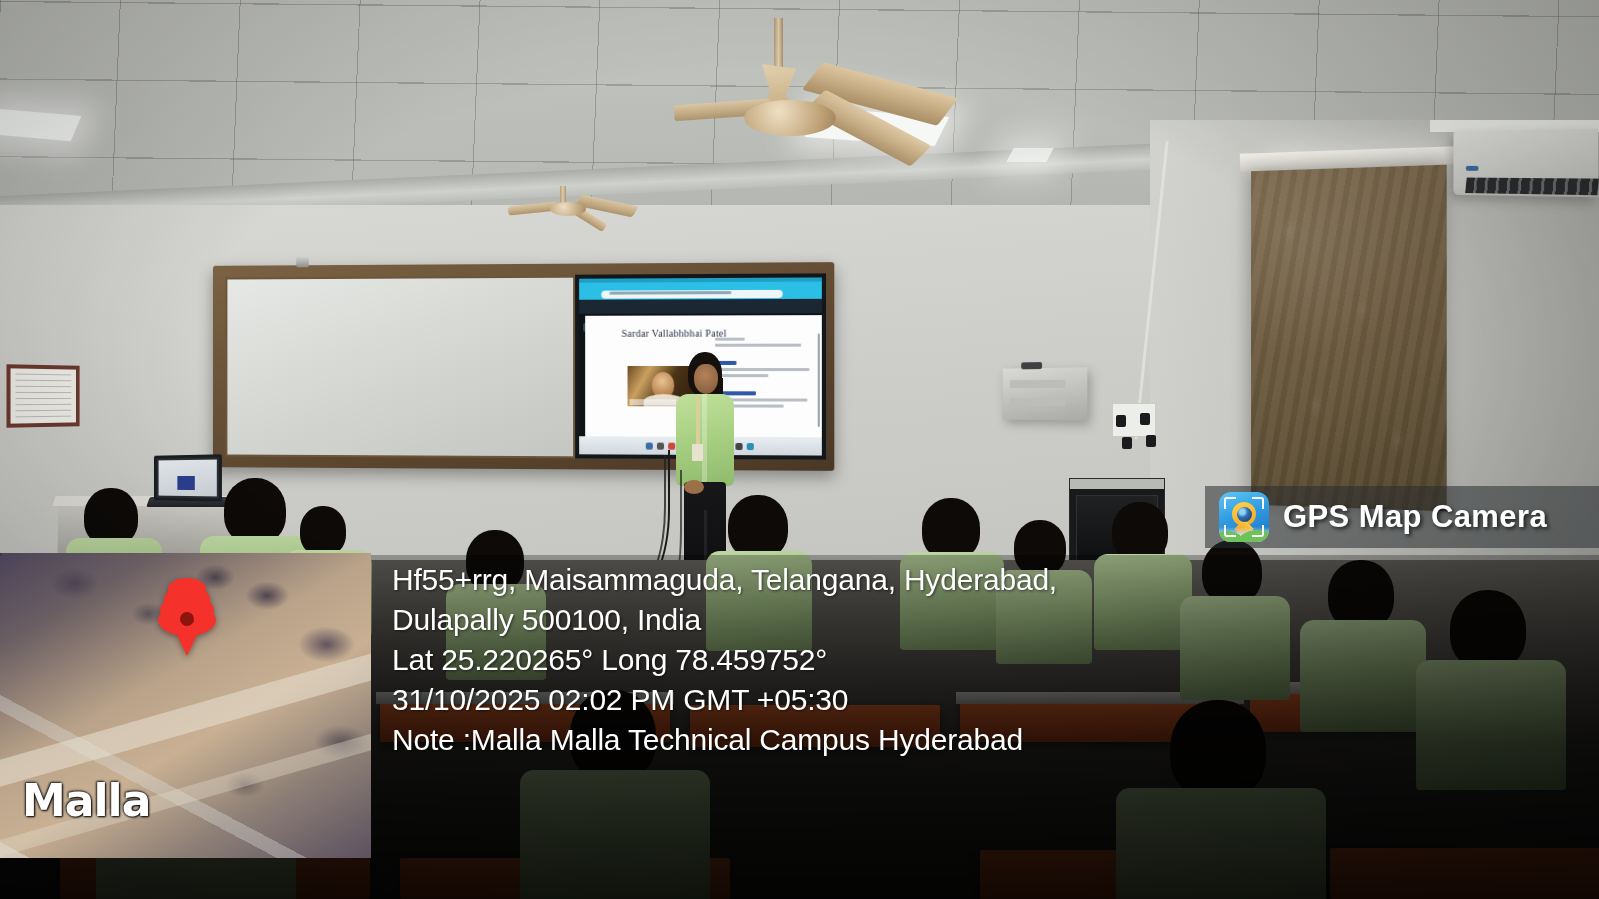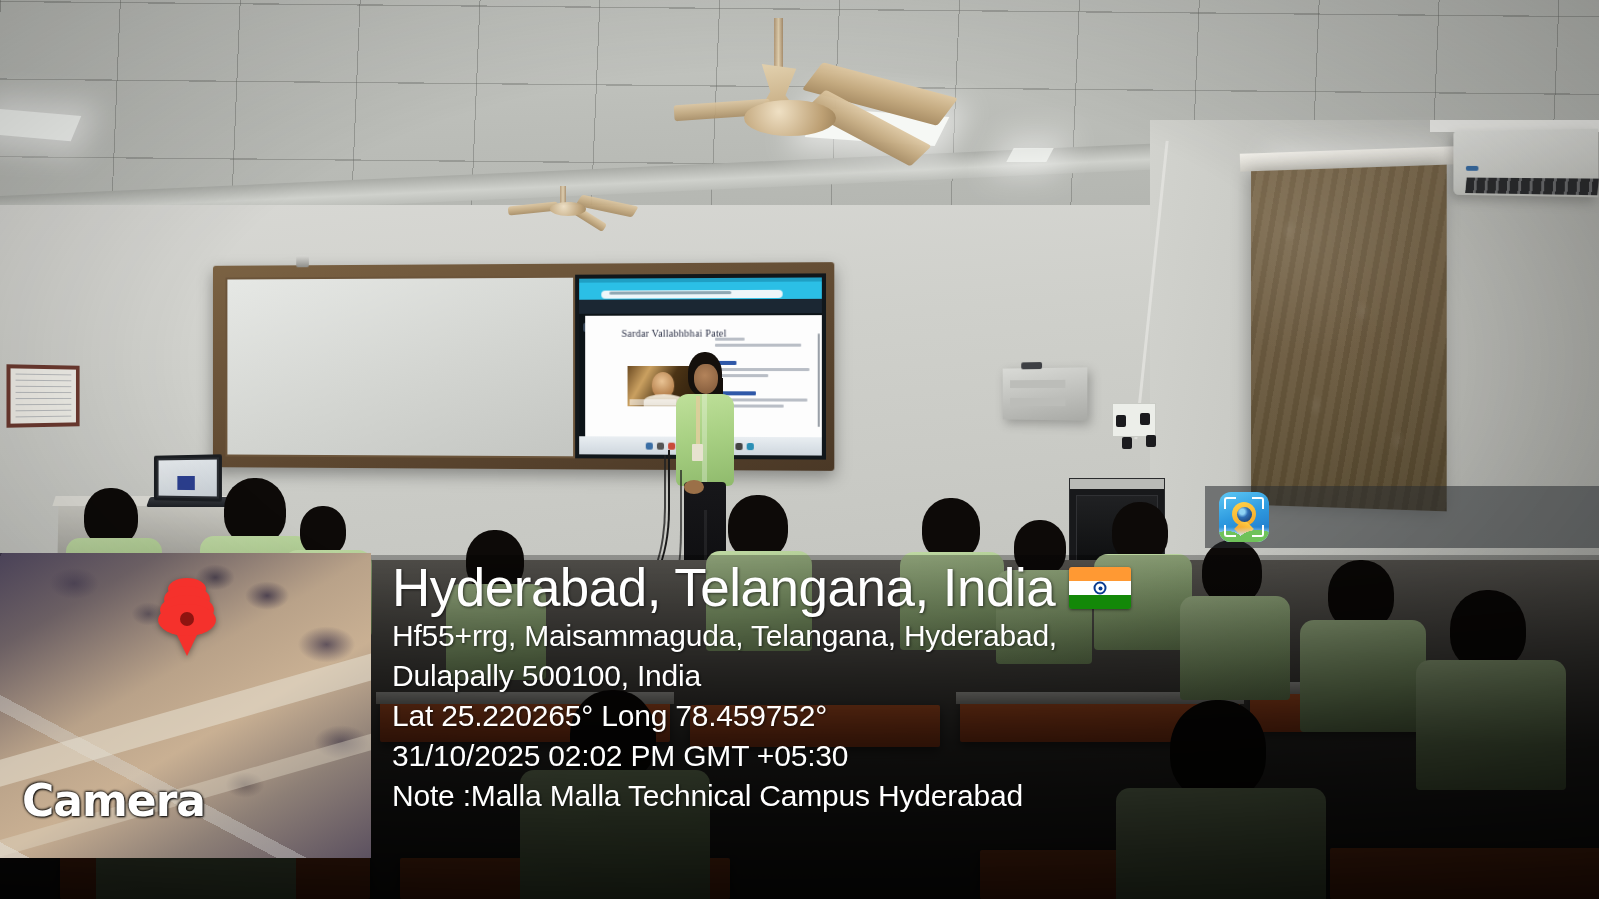--- a/index.html
+++ b/index.html
@@ -683,45 +683,40 @@
   <div class="gps-badge">
     <div class="gps-logo">
       <div class="pin"></div>
       <div class="lens"></div>
       <div class="hill"></div>
       <div class="brk b-tl"></div>
       <div class="brk b-tr"></div>
       <div class="brk b-bl"></div>
       <div class="brk b-br"></div>
     </div>
+    <div class="gps-title">GPS Map Camera</div>
   </div>
 
   <div class="map-thumb">
     <div class="veg"></div>
     <div class="blds"></div>
     <div class="road"></div>
     <div class="road2"></div>
   </div>
   <div class="map-pin">
     <div class="tail"></div>
     <div class="layer" style="top:0;  width:38px; height:22px;"></div>
     <div class="layer" style="top:8px; width:46px; height:26px;"></div>
     <div class="layer" style="top:17px;width:54px; height:30px;"></div>
     <div class="layer" style="top:26px;width:58px; height:32px;"></div>
     <div class="dot"></div>
   </div>
-  <div class="map-google">Camera</div>
+  <div class="map-google">Malla</div>
 
   <div class="info">
-    <div class="city">
-      <span>Hyderabad, Telangana, India</span>
-      <span class="flag">
-        <span class="chakra"></span>
-      </span>
-    </div>
     <div class="line">Hf55+rrg, Maisammaguda, Telangana, Hyderabad,</div>
     <div class="line">Dulapally 500100, India</div>
     <div class="line">Lat 25.220265° Long 78.459752°</div>
     <div class="line">31/10/2025 02:02 PM GMT +05:30</div>
     <div class="line">Note :Malla Malla Technical Campus Hyderabad</div>
   </div>
 
 </div>
 
 </body></html>

